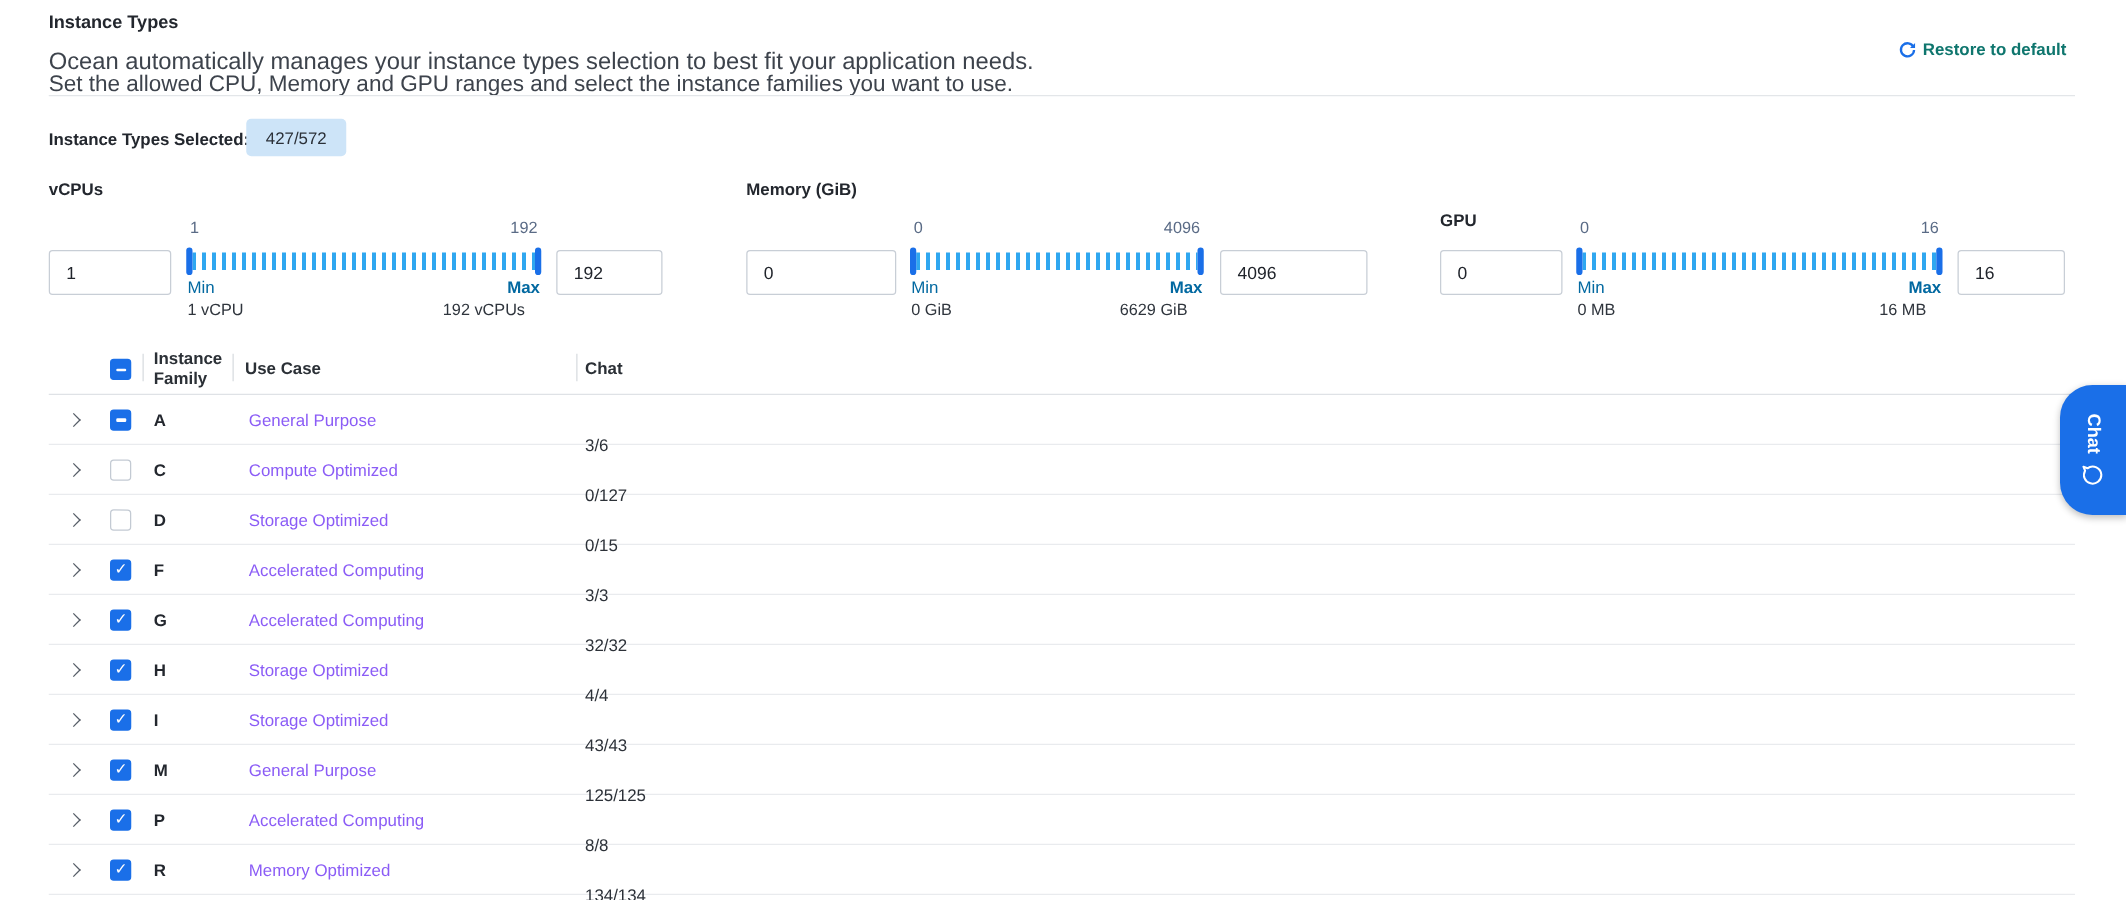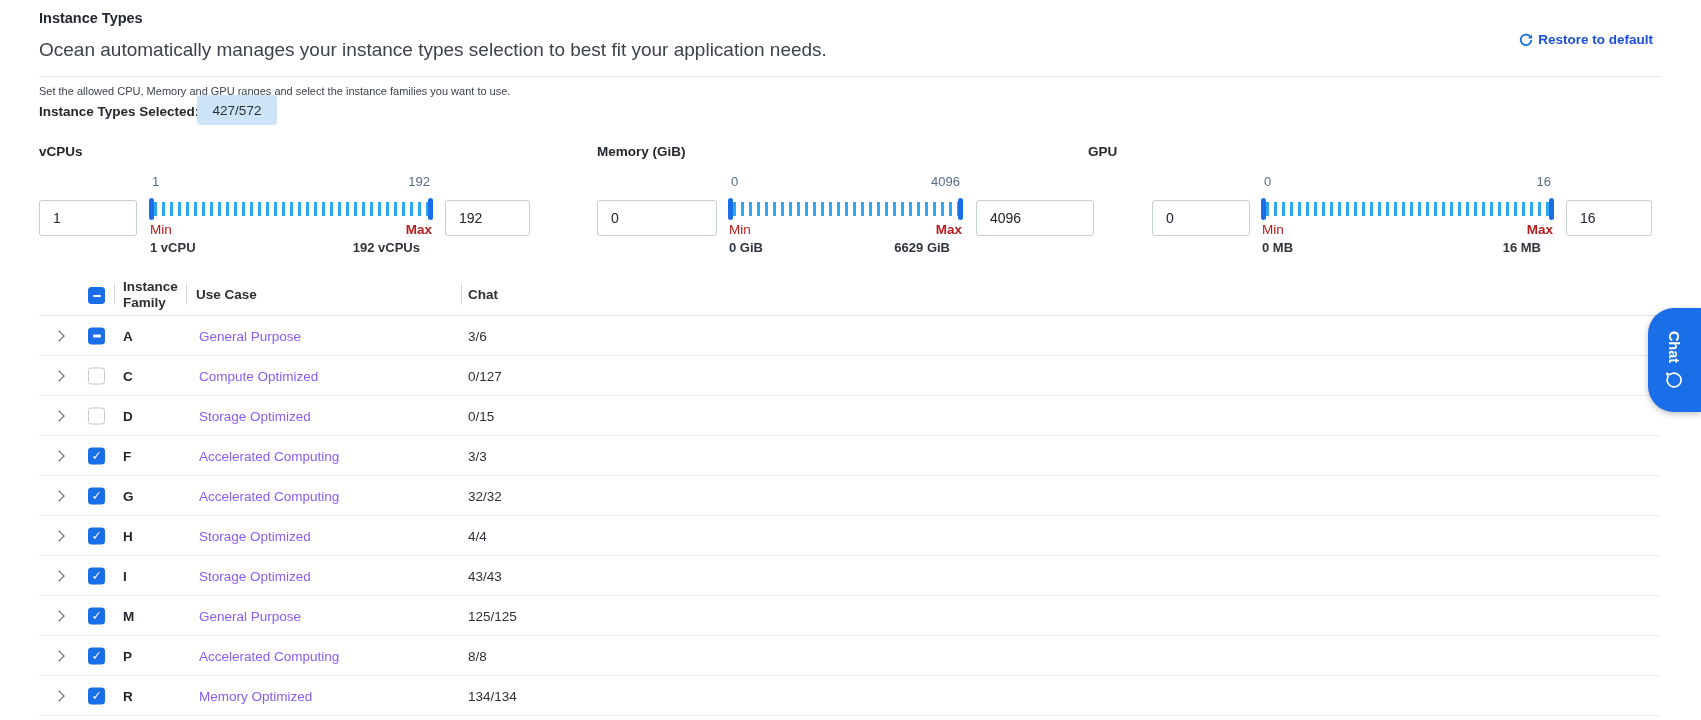--- a/index.html
+++ b/index.html
@@ -6,70 +6,70 @@
   html,body { background:#fff; }
   .screen {
     position:relative; width:1701px; height:720px; background:#ffffff;
     font-family:"Liberation Sans","DejaVu Sans",sans-serif; color:#2c3138; overflow:hidden;
   }
   .abs { position:absolute; }
 
   
   .title { left:39px; top:10px; font-size:14.5px; font-weight:700; color:#23272e; }
   .desc1 { left:39px; top:39px; font-size:19px; color:#3d434c; }
-  .desc2 { left:39px; top:57px; font-size:11px; color:#3d434c;margin-top:28px; }
-  .restore { top:32px; right:48px; font-size:13.5px; font-weight:700; color:#1d4ed8;
+  .desc2 { left:39px; top:57px; font-size:18px; color:#3d434c; }
+  .restore { top:32px; right:48px; font-size:13.5px; font-weight:700; color:#0f766e;
              display:flex; align-items:center; gap:5px; cursor:pointer; }
   .hdr-divider { left:39px; right:41px; top:76px; height:1px; background:#e3e6e9; }
 
   
   .summary-label { left:39px; top:104px; font-size:13.5px; font-weight:700; color:#23272e; }
   .badge { left:197px; top:95px; width:80px; height:30px; background:#cde4f8; border-radius:4px;
            display:flex; align-items:center; justify-content:center; font-size:13.5px; color:#2b3038; }
 
   
   .sec-label { top:144px; font-size:13.5px; font-weight:700; color:#23272e; }
   .num-input { top:200px; height:36px; border:1px solid #c8ced6; border-radius:3px; background:#fff;
                padding:0 0 0 13px; font-size:14px; color:#20242b; font-family:inherit; outline:none; }
   .track { top:200px; height:18px; }
   .ticks { position:absolute; left:4px; right:4px; top:2px; height:14px;
            background:repeating-linear-gradient(to right,#2fa7f0 0 3px,transparent 3px 8px); }
   .handle { position:absolute; top:-2px; width:5px; height:22px; background:#1a6fe8; border-radius:2.5px; cursor:pointer; }
   .handle.hl { left:-1px; } .handle.hr { right:-1px; }
   .val { position:absolute; top:-26px; font-size:13px; color:#5a6b86; }
   .val.vmin { left:2px; } .val.vmax { right:2px; }
-  .mm { position:absolute; top:22px; font-size:13.5px; color:#b91c1c; }
+  .mm { position:absolute; top:22px; font-size:13.5px; color:#0369a1; }
   .mm.l { left:0; } .mm.r { right:0;font-weight:bold; }
-  .sub { position:absolute; top:40px; font-size:13px; color:#2f353d;font-weight:bold; }
+  .sub { position:absolute; top:40px; font-size:13px; color:#2f353d; }
   .sub.l { left:0; } .sub.r { right:12px; }
 
   .sg1-label { left:39px; }  .sg1-in1 { left:39px;  width:98px; }  .sg1-track { left:150px;  width:282px; } .sg1-in2 { left:445px;  width:85px; }
   .sg2-label { left:597px; } .sg2-in1 { left:597px; width:120px; } .sg2-track { left:729px;  width:233px; } .sg2-in2 { left:976px;  width:118px; }
-  .sg3-label { left:1088px; }.sg3-in1 { left:1152px;width:98px; }  .sg3-track { left:1262px; width:291px; } .sg3-in2 { left:1566px; width:86px; }
+  .sg3-label { left:1152px;margin-top:25px; }.sg3-in1 { left:1152px;width:98px; }  .sg3-track { left:1262px; width:291px; } .sg3-in2 { left:1566px; width:86px; }
 
   
   .thead-cb { left:88px; top:287px; }
   .th { font-size:13.5px; font-weight:700; color:#2b3036; }
   .th-family { left:123px; top:279px; width:64px; line-height:1.15; }
   .th-usecase { left:196px; top:287px;text-align:center; }
   .th-types { left:468px; top:287px; }
   .vsep { width:1px; height:22px; background:#d7dbdf; top:283px; }
   .vsep1 { left:114px; } .vsep2 { left:186px; } .vsep3 { left:461px; }
   .thead-divider { left:39px; right:41px; top:315px; height:1px; background:#dfe2e6; }
 
   .tbody { left:39px; right:41px; top:316px; }
   .trow { position:relative; height:40px; border-bottom:1px solid #e9ebee; font-size:13.5px; }
   .trow > * { position:absolute; top:50%; transform:translateY(-50%); }
   .chev-box { left:12px; width:18px; height:18px; display:flex; align-items:center; justify-content:center; cursor:pointer; }
   .chev { width:8px; height:8px; border-top:1.8px solid #565d67; border-right:1.8px solid #565d67;
           transform:rotate(45deg); margin-left:-3px; }
   .cell-cb { left:49px; }
   .cell-family { left:84px; font-weight:700; color:#23272e; }
   .cell-usecase { left:160px; color:#8b5cf6; }
-  .cell-types { left:429px; color:#2c3138; }
+  .cell-types { left:429px; color:#2c3138;margin-top:20px; }
 
   
   .checkbox { width:17px; height:17px; border-radius:3px; border:1px solid #c3cad3; background:#fff;
               position:relative; cursor:pointer; }
   .checkbox.checked, .checkbox.indeterminate { background:#1a6fe8; border-color:#1a6fe8; }
   .checkbox.checked::after { content:"\2713"; position:absolute; left:2.5px; top:-0.5px;
               color:#fff; font-size:12.5px; font-weight:700; }
   .checkbox.indeterminate::after { content:""; position:absolute; left:3.5px; top:6.8px;
               width:8px; height:2.6px; background:#fff; border-radius:1px; }
 

